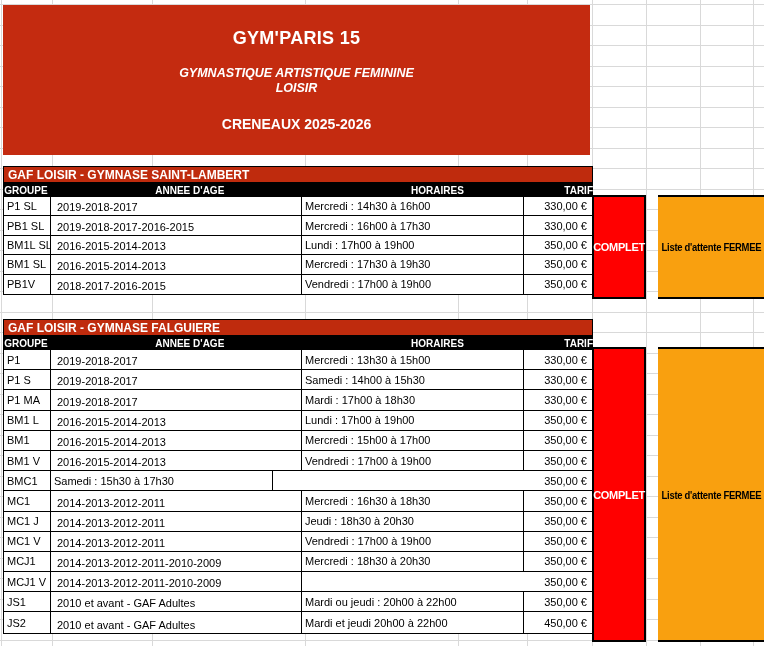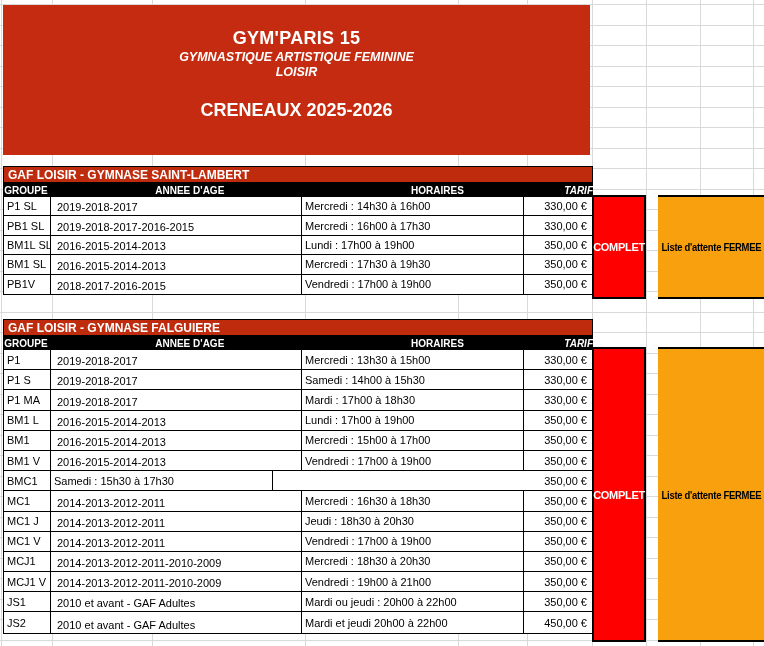--- a/index.html
+++ b/index.html
@@ -21,42 +21,42 @@
       repeating-linear-gradient(180deg,transparent 0 4px,#d9d9d9 4px 5px,transparent 5px 20.5px) 0 0/100% 100% no-repeat,
       #ffffff;
   }
 
   
   .banner{
     position:absolute;left:3px;top:5px;width:587px;height:150px;
     background:var(--banner-red);color:#ffffff;text-align:center;
   }
   .banner-title{margin-top:23px;font-size:18px;font-weight:bold;letter-spacing:.3px;}
-  .banner-sub{margin-top:1px;font-size:12.5px;font-weight:bold;font-style:italic;line-height:15px;}
-  .banner-season{margin-top:20px;font-size:18px;font-weight:bold;}
+  .banner-sub{margin-top:17px;font-size:12.5px;font-weight:bold;font-style:italic;line-height:15px;}
+  .banner-season{margin-top:20px;font-size:14px;font-weight:bold;}
 
   
   .section{position:absolute;left:3px;width:590px;box-sizing:border-box;}
   .sec-saint-lambert{top:166px;border-radius:32px;}
   .sec-falguiere{top:319px;}
 
   .title-bar{
     box-sizing:border-box;height:17px;background:var(--section-red);
     border:1px solid #000;color:#fff;font-size:12px;font-weight:bold;
     display:flex;align-items:center;padding-left:4px;white-space:nowrap;overflow:hidden;
   }
   .thead{
     box-sizing:border-box;height:14px;background:#000;color:#fff;
     display:flex;font-size:10px;font-weight:bold;gap:20px;
   }
   .thead .hcell{display:flex;align-items:center;justify-content:center;box-sizing:border-box;white-space:nowrap;}
   .h-groupe{width:48px;}
   .h-annee{width:252px;}
   .h-horaires{width:223px;}
-  .h-tarif{flex:1;font-style:italic;}
+  .h-tarif{flex:1;}
 
   .tbody{box-sizing:border-box;border:1px solid #000;border-top:none;background:#fff;}
   .trow{display:flex;box-sizing:border-box;border-bottom:1px solid #000;}
   .trow:last-child{border-bottom:none;}
   .sec-saint-lambert .trow{height:19.4px;}
   .sec-saint-lambert .trow:last-child{height:19px;}
   .sec-falguiere .trow{height:20.2px;}
   .cell{
     box-sizing:border-box;display:flex;align-items:center;
     font-size:11px;color:#000;white-space:nowrap;overflow:hidden;
@@ -349,23 +349,20 @@
             <span>350,00 €</span>
           </div>
         </div>
         <div class="trow">
           <div class="cell c-groupe">
             <span>MCJ1 V</span>
           </div>
           <div class="cell c-annee">
             <span>2014-2013-2012-2011-2010-2009</span>
           </div>
-          <div class="cell c-horaires">
-            <span>Vendredi : 19h00 à 21h00</span>
-          </div>
           <div class="cell c-tarif">
             <span>350,00 €</span>
           </div>
         </div>
         <div class="trow">
           <div class="cell c-groupe">
             <span>JS1</span>
           </div>
           <div class="cell c-annee">
             <span>2010 et avant - GAF Adultes</span>

